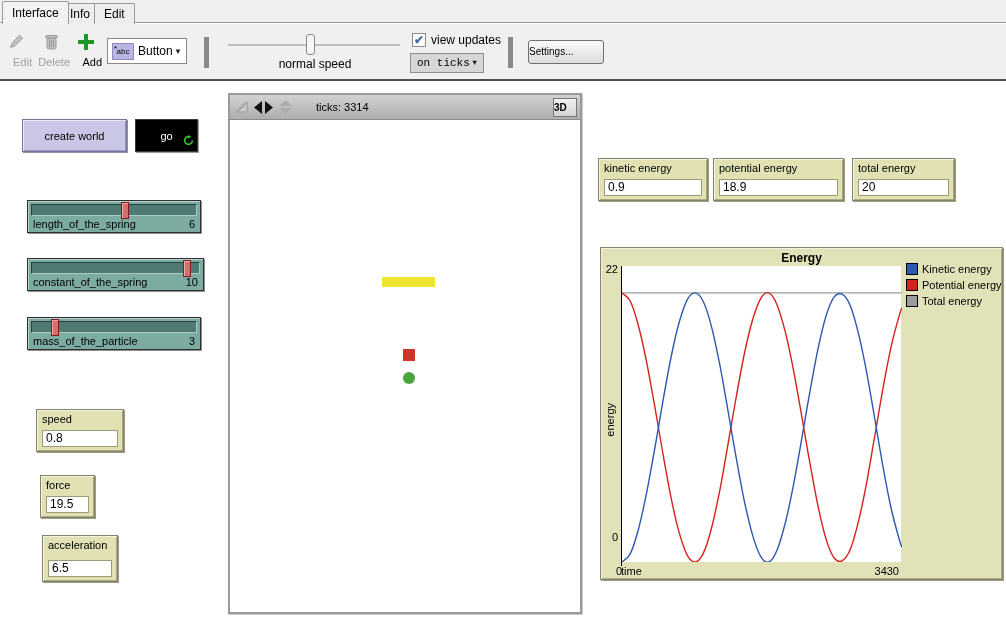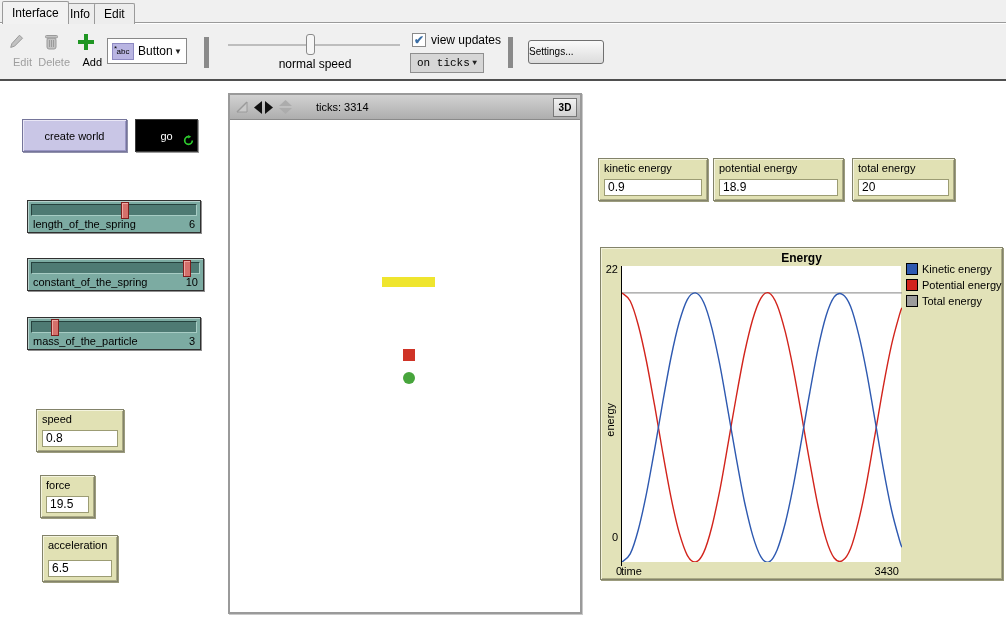--- a/index.html
+++ b/index.html
@@ -48,21 +48,21 @@
   
   .nl-monitor{position:absolute;background:#E1E1B4;border:1px solid #83836A;box-shadow:inset 1px 1px 0 #F4F4DE,inset -1px -1px 0 #A8A882,1px 1px 0 #9C9C7E;font-size:11px;}
   .nl-mlabel{margin:3px 0 0 5px;}
   .nl-mvalue{position:absolute;left:5px;right:5px;bottom:4px;height:17px;background:#fff;border:1px solid #9C9C74;font-size:12px;line-height:15px;padding-left:3px;}
 
   
   .worldview{position:absolute;left:228px;top:12px;width:354px;height:521px;border:2px solid #9A9A9A;background:#fff;box-shadow:1px 1px 0 #C9C9C9;}
   .worldhdr{position:absolute;left:0;top:0;right:0;height:25px;background:linear-gradient(#D2D2D2,#AEAEAE);border-bottom:1px solid #8A8A8A;display:flex;align-items:center;}
   .whicon{margin-left:6px;display:flex;align-items:center;}
   .ticks{font-size:11px;margin-left:24px;}
-  .btn3d{position:absolute;right:3px;top:3px;width:24px;height:19px;background:linear-gradient(#F2F2F2,#D2D2D2);border:1px solid #777;font-size:10px;font-weight:bold;text-align:center;line-height:17px;}
+  .btn3d{position:absolute;right:3px;top:3px;width:24px;height:19px;background:linear-gradient(#F2F2F2,#D2D2D2);border:1px solid #777;font-size:10px;font-weight:bold;line-height:17px;}
   .worldcanvas{position:absolute;left:0;top:26px;right:0;bottom:0;background:#fff;}
   .yellowbar{position:absolute;left:152px;top:156px;width:53px;height:10px;background:#EFE52E;}
   .redsq{position:absolute;left:173px;top:228px;width:12px;height:12px;background:#CF3327;}
   .greendot{position:absolute;left:173px;top:251px;width:12px;height:12px;background:#47A53C;border-radius:50%;}
 
   
   .nl-plot{position:absolute;left:600px;top:166px;width:403px;height:333px;background:#E2E2B8;border:1px solid #83836A;box-shadow:inset 1px 1px 0 #F2F2DC,inset -1px -1px 0 #ABAB85,1px 1px 0 #9C9C7E;}
   .plot-title{position:absolute;left:0;top:3px;width:100%;text-align:center;font-size:12px;font-weight:bold;}
   .plot-area{position:absolute;left:20px;top:18px;width:280px;height:296px;background:#fff;border-left:1px solid #000;}
   .plot-area svg{position:absolute;left:0;top:0;}

